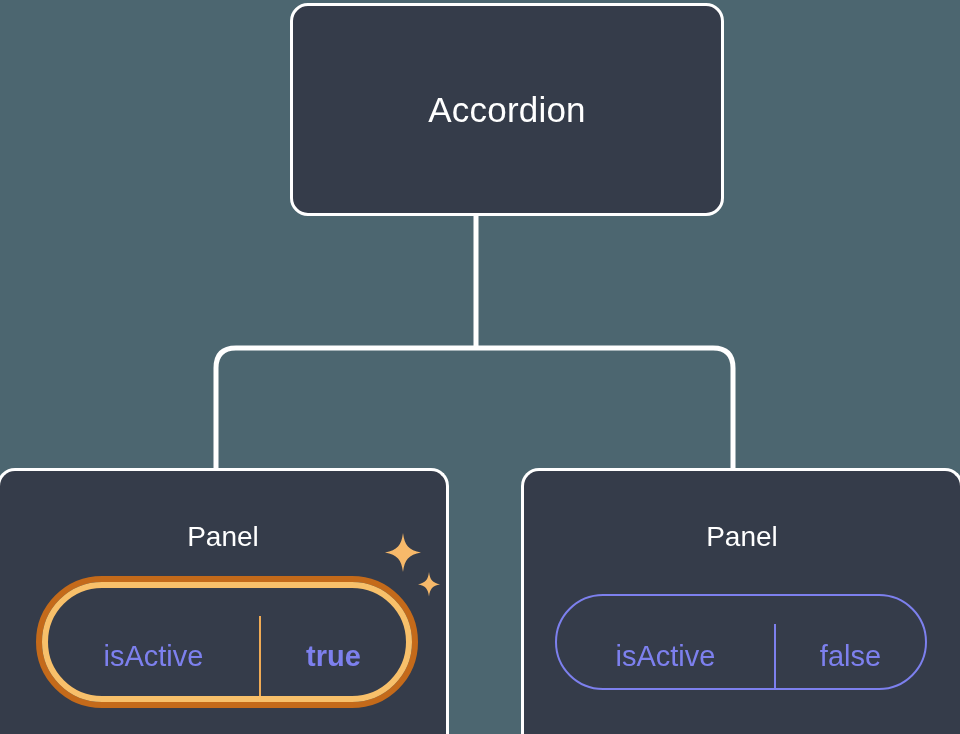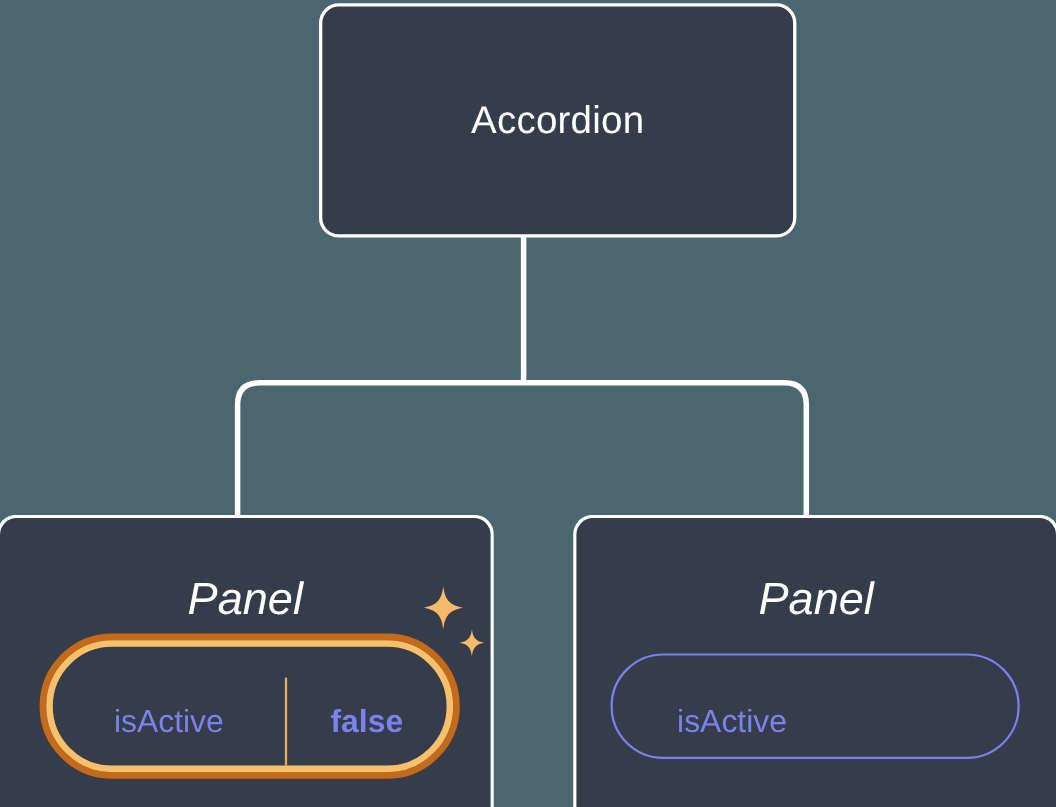--- a/index.html
+++ b/index.html
@@ -76,23 +76,22 @@
     width: 442px;
   }
 
   .node-title-panel {
     position: absolute;
     left: 0;
     right: 0;
     top: 50px;
     text-align: center;
     color: #ffffff;
-    font-size: 41px;
+    font-size: 28px;
     font-weight: 400;
-    font-style: italic;
   }
 
   
   .pill {
     position: absolute;
     box-sizing: border-box;
     display: flex;
     align-items: stretch;
     border-radius: 999px;
   }
@@ -182,30 +181,31 @@
     <span class="node-title-root">Accordion</span>
   </div>
 
   <div class="node node-panel node-panel-left">
     <div class="node-title-panel">Panel</div>
   </div>
 
   <div class="pill pill-highlight">
     <div class="pill-highlight-inner">
       <div class="pill-key">isActive</div>
-      <div class="pill-val">false</div>
+      <div class="pill-val">true</div>
     </div>
   </div>
 
   <svg class="sparkles" viewBox="0 0 62 75" width="62" height="75" aria-hidden="true">
     <path fill="#f7b96a" d="M 22 0 C 23.6 12.4 27.6 17.2 40 19.5 C 27.6 21.8 23.6 26.6 22 39 C 20.4 26.6 16.4 21.8 4 19.5 C 16.4 17.2 20.4 12.4 22 0 Z"></path>
     <path fill="#f7b96a" d="M 48 39 C 49 46.8 51.5 49.8 59 51.3 C 51.5 52.8 49 55.8 48 63.6 C 47 55.8 44.5 52.8 37 51.3 C 44.5 49.8 47 46.8 48 39 Z"></path>
   </svg>
 
   <div class="node node-panel node-panel-right">
     <div class="node-title-panel">Panel</div>
   </div>
 
   <div class="pill pill-plain">
     <div class="pill-key">isActive</div>
+    <div class="pill-val">false</div>
   </div>
 
 </div>
 
 </body></html>

